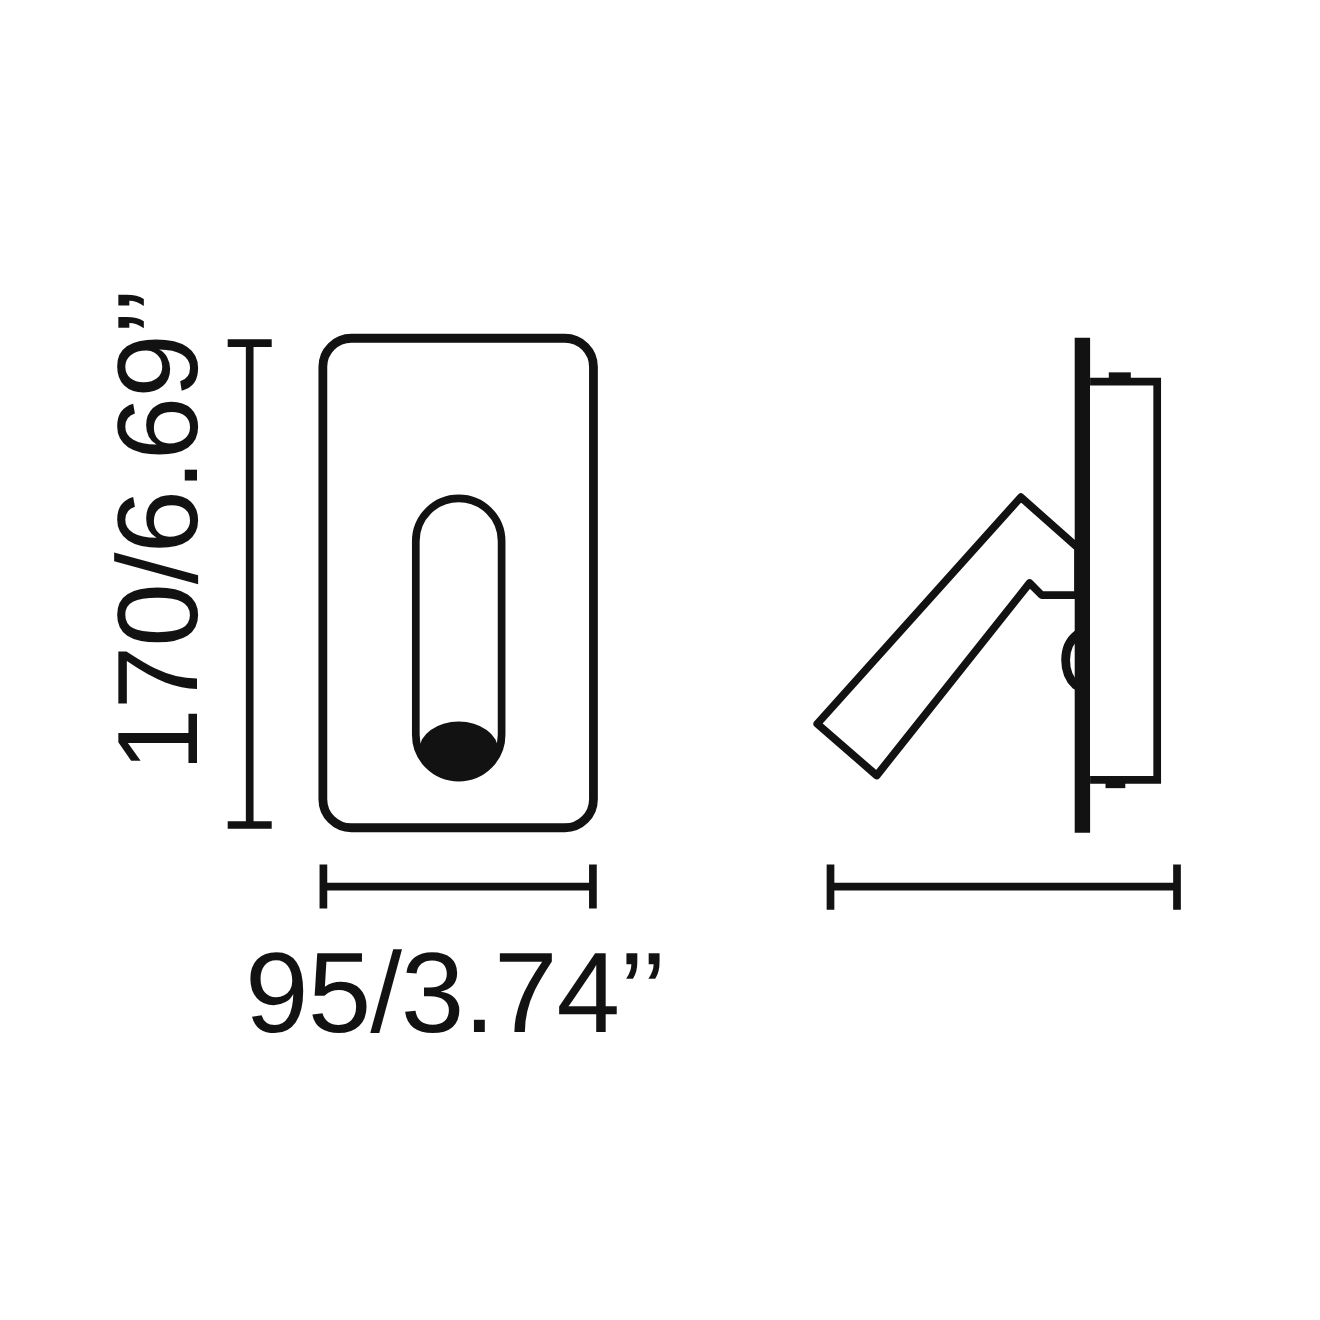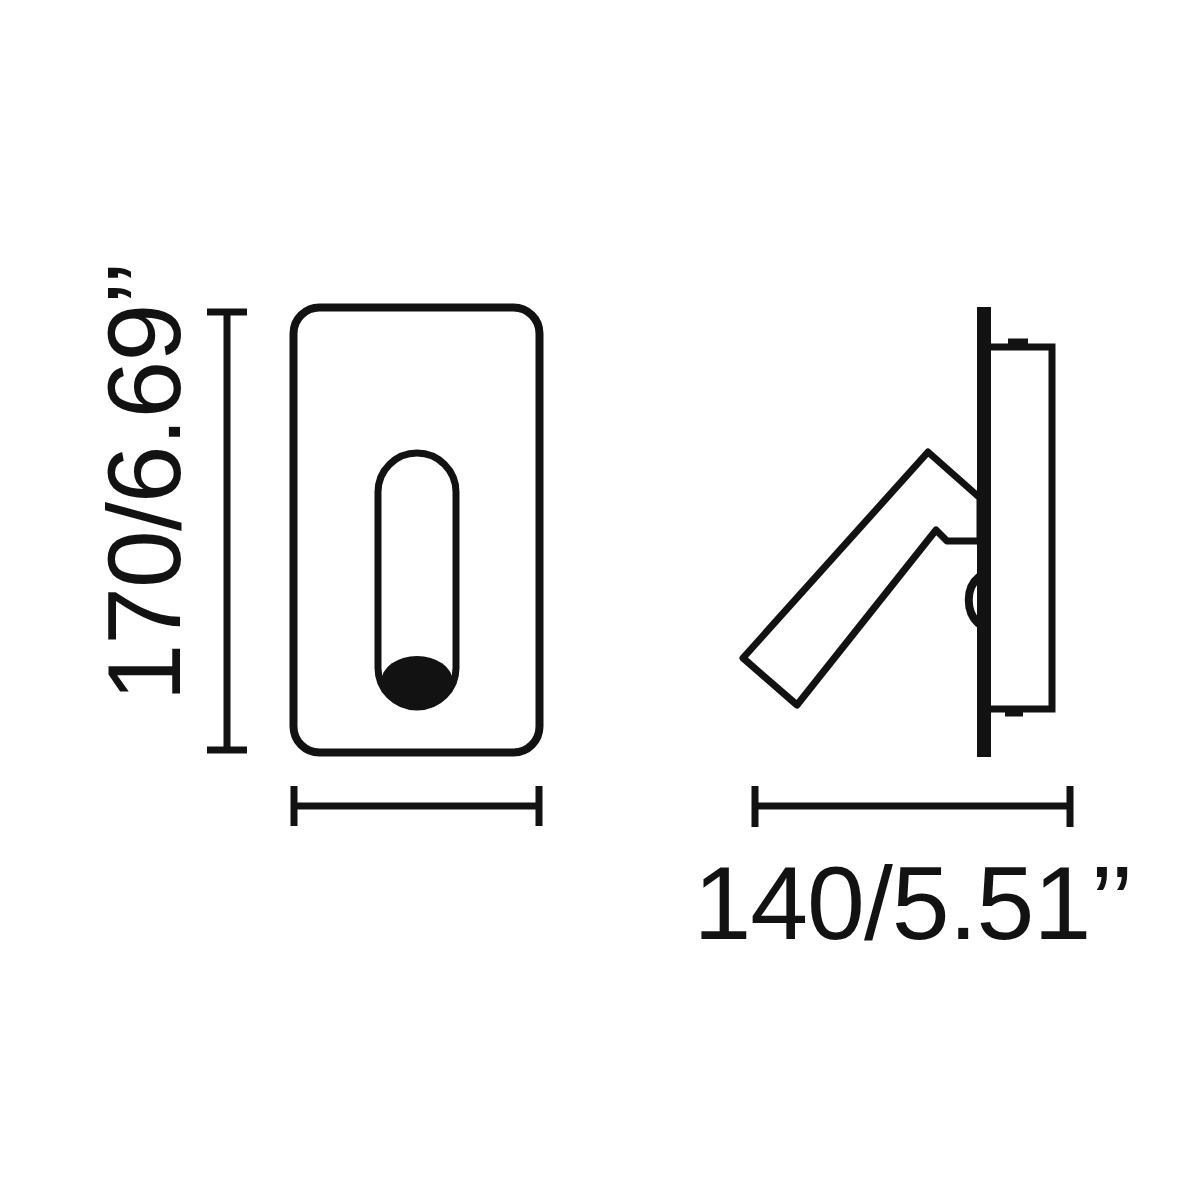--- a/index.html
+++ b/index.html
@@ -57,16 +57,16 @@
 
     <g stroke-width="7">
       <path d="M 227 312 V 750 M 207 312 H 247 M 207 750 H 247"></path>
       <path d="M 294 806 H 539 M 294 786 V 826 M 539 786 V 826"></path>
       <path d="M 755 806 H 1070 M 755 786 V 827 M 1070 786 V 827"></path>
     </g>
   </svg>
 
   <div class="dim-label vertical" style="left:144px; top:482px;">170/6.69’’</div>
 
+  <div class="dim-label" style="left:414px; top:903px;">95/3.74’’</div>
 
-  <div class="dim-label" style="left:913px; top:903px;">140/5.51’’</div>
 
 </div>
 
 </body></html>

